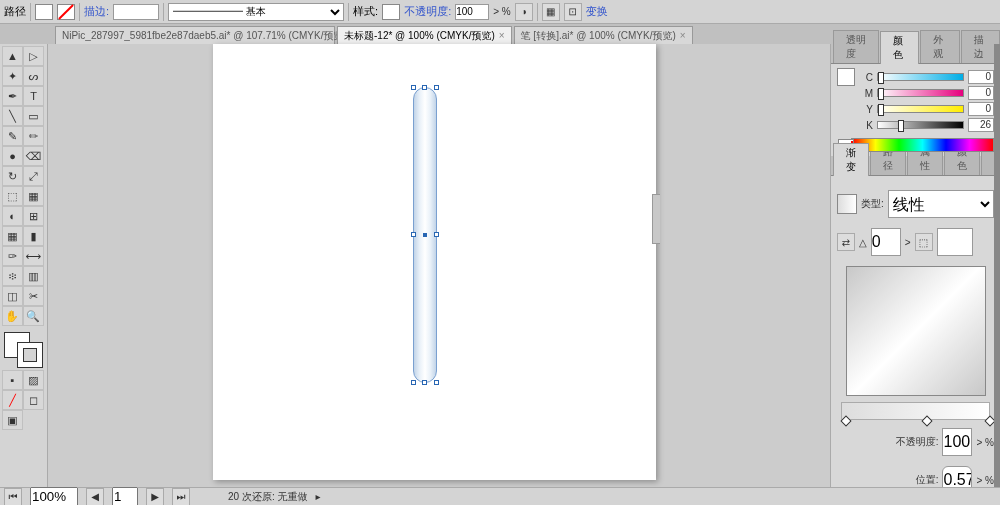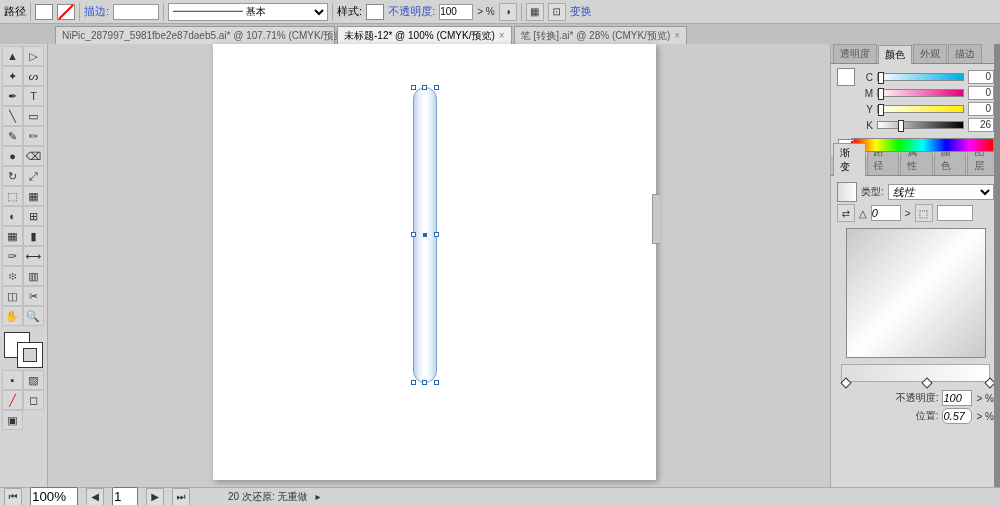--- a/index.html
+++ b/index.html
@@ -25,38 +25,38 @@
   .artboard { position: absolute; left: 165px; top: 0; width: 443px; height: 436px; background: #fff; box-shadow: 2px 2px 6px rgba(0,0,0,0.3); }
   .capsule { position: absolute; left: 200px; top: 43px; width: 24px; height: 296px; border: 1px solid #7aa0d0; border-radius: 12px; background: linear-gradient(90deg, #c2d4e8 0%, #e8f0f8 25%, #ffffff 50%, #e8f0f8 75%, #c2d4e8 100%); }
   .handle { position:absolute; width:5px; height:5px; border:1px solid #2866b3; background:#fff; }
   .handle.tl { left:-3px; top:-3px; } .handle.tr { right:-3px; top:-3px; }
   .handle.bl { left:-3px; bottom:-3px; } .handle.br { right:-3px; bottom:-3px; }
   .handle.tc { left:50%; top:-3px; margin-left:-3px; } .handle.bc { left:50%; bottom:-3px; margin-left:-3px; }
   .handle.ml { left:-3px; top:50%; margin-top:-3px; } .handle.mr { right:-3px; top:50%; margin-top:-3px; }
   .center { position:absolute; left:50%; top:50%; width:4px; height:4px; margin:-2px; background:#2866b3; }
   .rightpanels { width: 170px; background: #d4d4d4; border-left: 1px solid #aaa; display: flex; flex-direction: column; font-size: 10px; }
   .panel-tabs { height: 20px; background: #c0c0c0; display: flex; align-items: flex-end; gap: 1px; padding-left:2px; border-bottom: 1px solid #888;}
-  .ptab { padding: 2px 6px; background: #b8b8b8; color:#555; border:1px solid #999; border-bottom:none; font-size:10px;}
+  .ptab { padding: 2px 12px; background: #b8b8b8; color:#555; border:1px solid #999; border-bottom:none; font-size:10px;}
   .ptab.active { background: #d8d8d8; color:#000; position:relative; top:1px; }
   .colorpanel { padding: 4px 6px; background:#d8d8d8; }
   .sliderrow { display:flex; align-items:center; gap:4px; margin:2px 0; }
   .sliderrow .ch { width:10px; text-align:right; }
   .bar { flex:1; height:8px; border:1px solid #888; position:relative; }
   .bar .thumb { position:absolute; top:-2px; width:6px; height:12px; background:#fff; border:1px solid #333; }
   .bar.c { background: linear-gradient(90deg,#fff,#00aee6); }
   .bar.m { background: linear-gradient(90deg,#fff,#e6007e); }
   .bar.y { background: linear-gradient(90deg,#fff,#ffed00); }
   .bar.k { background: linear-gradient(90deg,#fff,#000); }
   .valbox { width:26px; height:14px; border:1px solid #999; background:#fff; font-size:10px; text-align:right; padding-right:2px; }
   .spectrum { height: 14px; margin-top:4px; background: linear-gradient(90deg, red, yellow, lime, cyan, blue, magenta, red); border:1px solid #888; position:relative; }
   .spectrum::before { content:""; position:absolute; left:-14px; width:14px; height:14px; background:linear-gradient(135deg,#fff 50%, red 50%); border:1px solid #888; }
   .gradpanel { padding: 4px 6px; background:#d8d8d8; flex:1; }
-  .gradrow { display:flex; align-items:center; gap:4px; margin:2px 0; }
+  .gradrow { display:flex; align-items:center; gap:4px; margin:10px 0; }
   .gradrow label { color:#333; }
-  .gradrow select, .gradrow input { height:16px; font-size:11px; border:1px solid #999; background:#fff;font-style:italic; }
+  .gradrow select, .gradrow input { height:28px; font-size:16px; border:1px solid #999; background:#fff; }
   .gradswatch { width:20px; height:20px; border:1px solid #888; background:linear-gradient(90deg,#ddd,#fff); }
   .gradpreview { width:140px; height:130px; margin:6px auto; border:1px solid #888; background:linear-gradient(135deg,#c8c8c8,#fff 50%,#c8c8c8); position:relative; }
   .gradslider { height:18px; margin:0 4px; border:1px solid #aaa; background:linear-gradient(90deg,#ddd,#fff); position:relative; }
   .stop { position:absolute; bottom:-6px; width:8px; height:8px; background:#fff; border:1px solid #333; transform:rotate(45deg); }
   .bottombar { position:absolute; bottom:0; left:0; right:0; height:18px; background:#d4d4d4; border-top:1px solid #aaa; display:flex; align-items:center; gap:8px; padding:0 4px; font-size:10px; }
   .bottombar .zoom { width:48px; }
   .fillstroke { width:44px; height:40px; position:relative; margin-top:4px; }
   .fillsw { position:absolute; left:2px; top:2px; width:26px; height:26px; border:1px solid #333; background:#fff; }
   .strokesw { position:absolute; right:2px; bottom:2px; width:26px; height:26px; border:1px solid #333; background:#fff; }
   .strokesw::after { content:""; position:absolute; inset:5px; border:1px solid #333; background:#d4d4d4; }
@@ -68,21 +68,21 @@
 
 <div class="topbar">
   <span class="lbl">路径</span>
   <span class="sep"></span>
   <span class="swatch"></span>
   <span class="swatch slash"></span>
   <span class="sep"></span>
   <span class="link">描边:</span>
   <input class="num sel" style="width: 46px;" value="">
   <span class="sep"></span>
-  <select class="sel" style="width:160px"><option>━━━━━━━ 基本</option></select>
+  <select class="sel" style="width:176px"><option>━━━━━━━ 基本</option></select>
   <span class="sep"></span>
   <span class="lbl">样式:</span>
   <span class="swatch"></span>
   <span class="link">不透明度:</span>
   <input class="num" value="100" style="">
   <span class="mini">&gt; %</span>
   <span class="iconbtn">◑</span>
   <span class="sep"></span>
   <span class="iconbtn">▦</span>
   <span class="iconbtn">⊡</span>
@@ -92,21 +92,21 @@
 <div class="tabbar">
   <div class="doctab">
     <span>NiPic_287997_5981fbe2e87daeb5.ai* @ 107.71% (CMYK/预览)</span>
     <span class="x">×</span>
   </div>
   <div class="doctab active">
     <span>未标题-12* @ 100% (CMYK/预览)</span>
     <span class="x">×</span>
   </div>
   <div class="doctab">
-    <span>笔 [转换].ai* @ 28% (CMYK/预览)</span>
+    <span>笔 [转换].ai* @ 100% (CMYK/预览)</span>
     <span class="x">×</span>
   </div>
 </div>
 
 <div class="main">
 
   <div class="toolbox">
     <div class="tool">▲</div>
     <div class="tool">▷</div>
     <div class="tool">✦</div>

